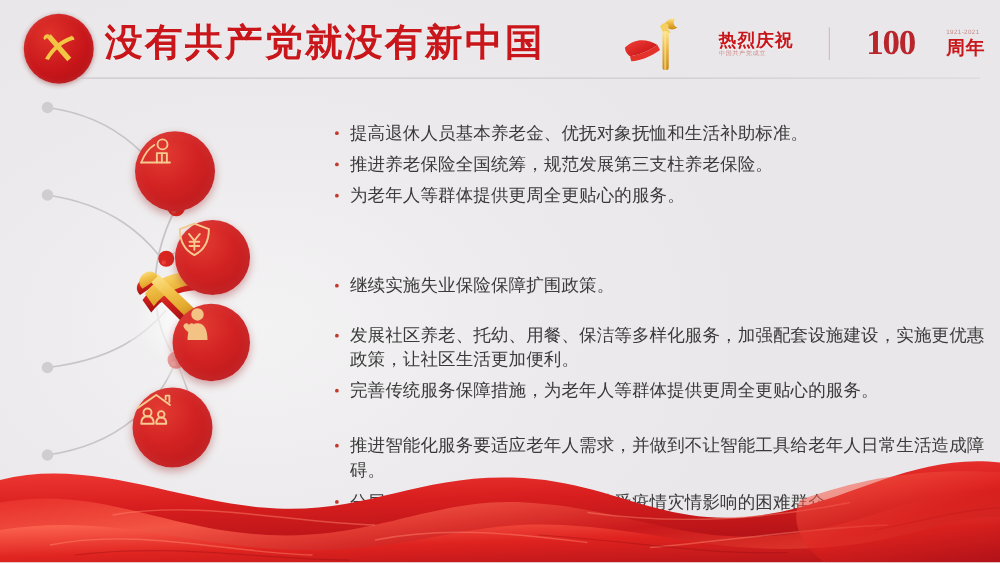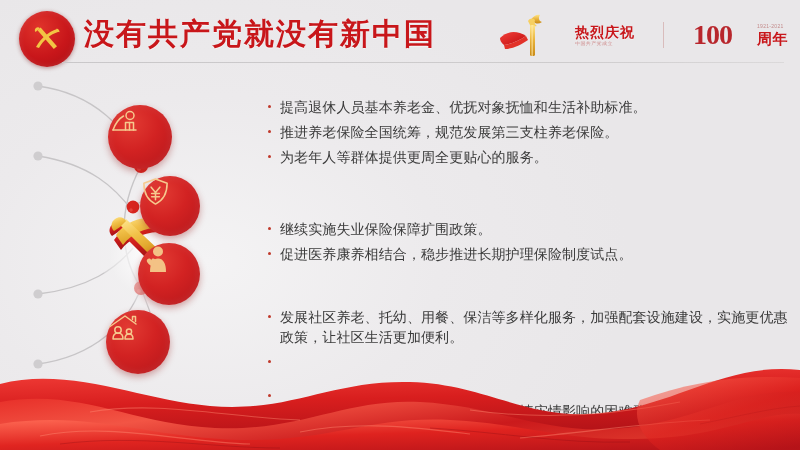--- a/index.html
+++ b/index.html
@@ -89,21 +89,21 @@
   .dot{
     width:3px;height:3px;border-radius:50%;background:#c0392b;
     margin:7px 9px 0 0;flex:0 0 auto;
   }
   .btext{
     font-size:14px;line-height:1.42;color:#3a3a3a;letter-spacing:.1px;
     font-family:"DejaVu Sans","Liberation Sans",sans-serif;
   }
   .g1{margin-top:0;}
   .g2{margin-top:52px;}
-  .g3{margin-top:44px;}
+  .g3{margin-top:20px;}
   .g4{margin-top:24px;}
 
   
   .silk{position:absolute;left:0;bottom:0;width:800px;height:110px;overflow:hidden;}
   .silk svg{display:block;}
 </style>
 </head>
 <body>
 
 <div class="slide">
@@ -293,39 +293,37 @@
         <span class="dot"></span>
         <span class="btext">为老年人等群体提供更周全更贴心的服务。</span>
       </div>
     </div>
 
     <div class="group g2">
       <div class="bullet-row">
         <span class="dot"></span>
         <span class="btext">继续实施失业保险保障扩围政策。</span>
       </div>
-      <div class="bullet-row">
-        <span class="dot"></span>
-        <span class="btext">促进医养康养相结合，稳步推进长期护理保险制度试点。</span>
-      </div>
     </div>
 
     <div class="group g3">
       <div class="bullet-row">
         <span class="dot"></span>
         <span class="btext">发展社区养老、托幼、用餐、保洁等多样化服务，加强配套设施建设，实施更优惠政策，让社区生活更加便利。</span>
       </div>
       <div class="bullet-row">
         <span class="dot"></span>
+        <span class="btext">完善传统服务保障措施，为老年人等群体提供更周全更贴心的服务。</span>
       </div>
     </div>
 
     <div class="group g4">
       <div class="bullet-row">
         <span class="dot"></span>
+        <span class="btext">推进智能化服务要适应老年人需求，并做到不让智能工具给老年人日常生活造成障碍。</span>
       </div>
       <div class="bullet-row">
         <span class="dot"></span>
         <span class="btext">分层分类做好社会救助，及时帮扶受疫情灾情影响的困难群众，坚决兜住民生底线。</span>
       </div>
     </div>
   </div>
 
   <div class="silk">
     <svg width="800" height="110" viewBox="0 0 800 110" preserveAspectRatio="none">

